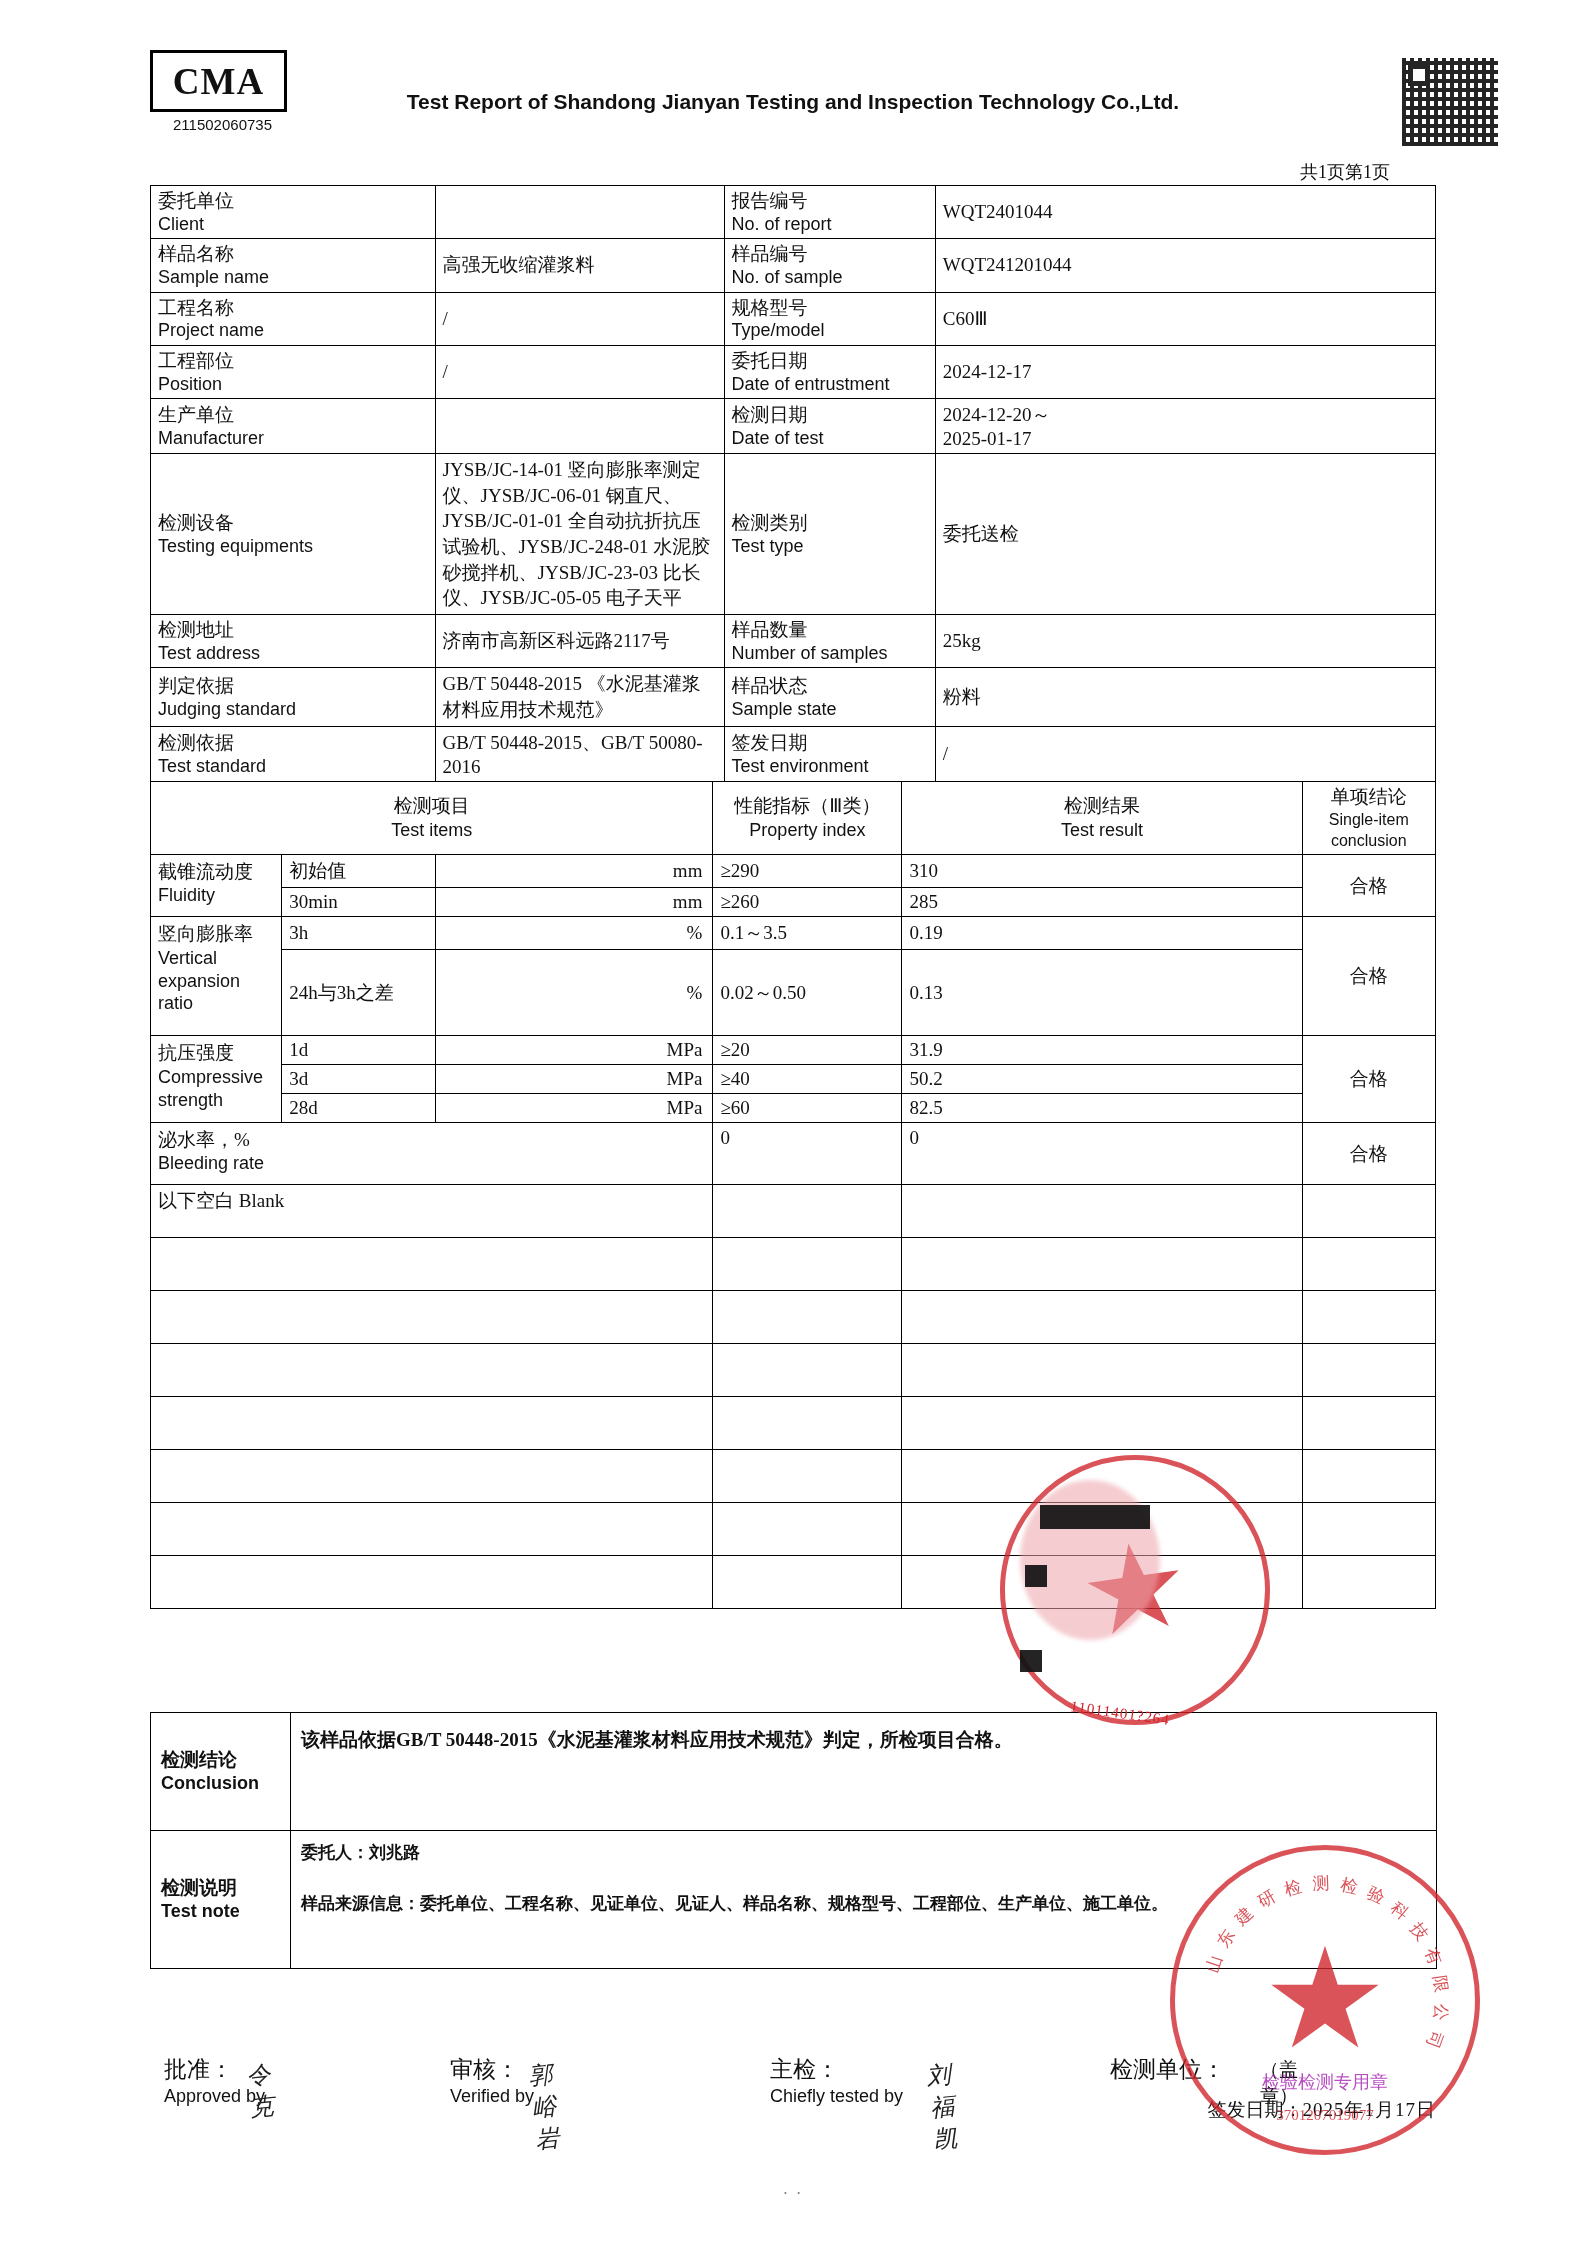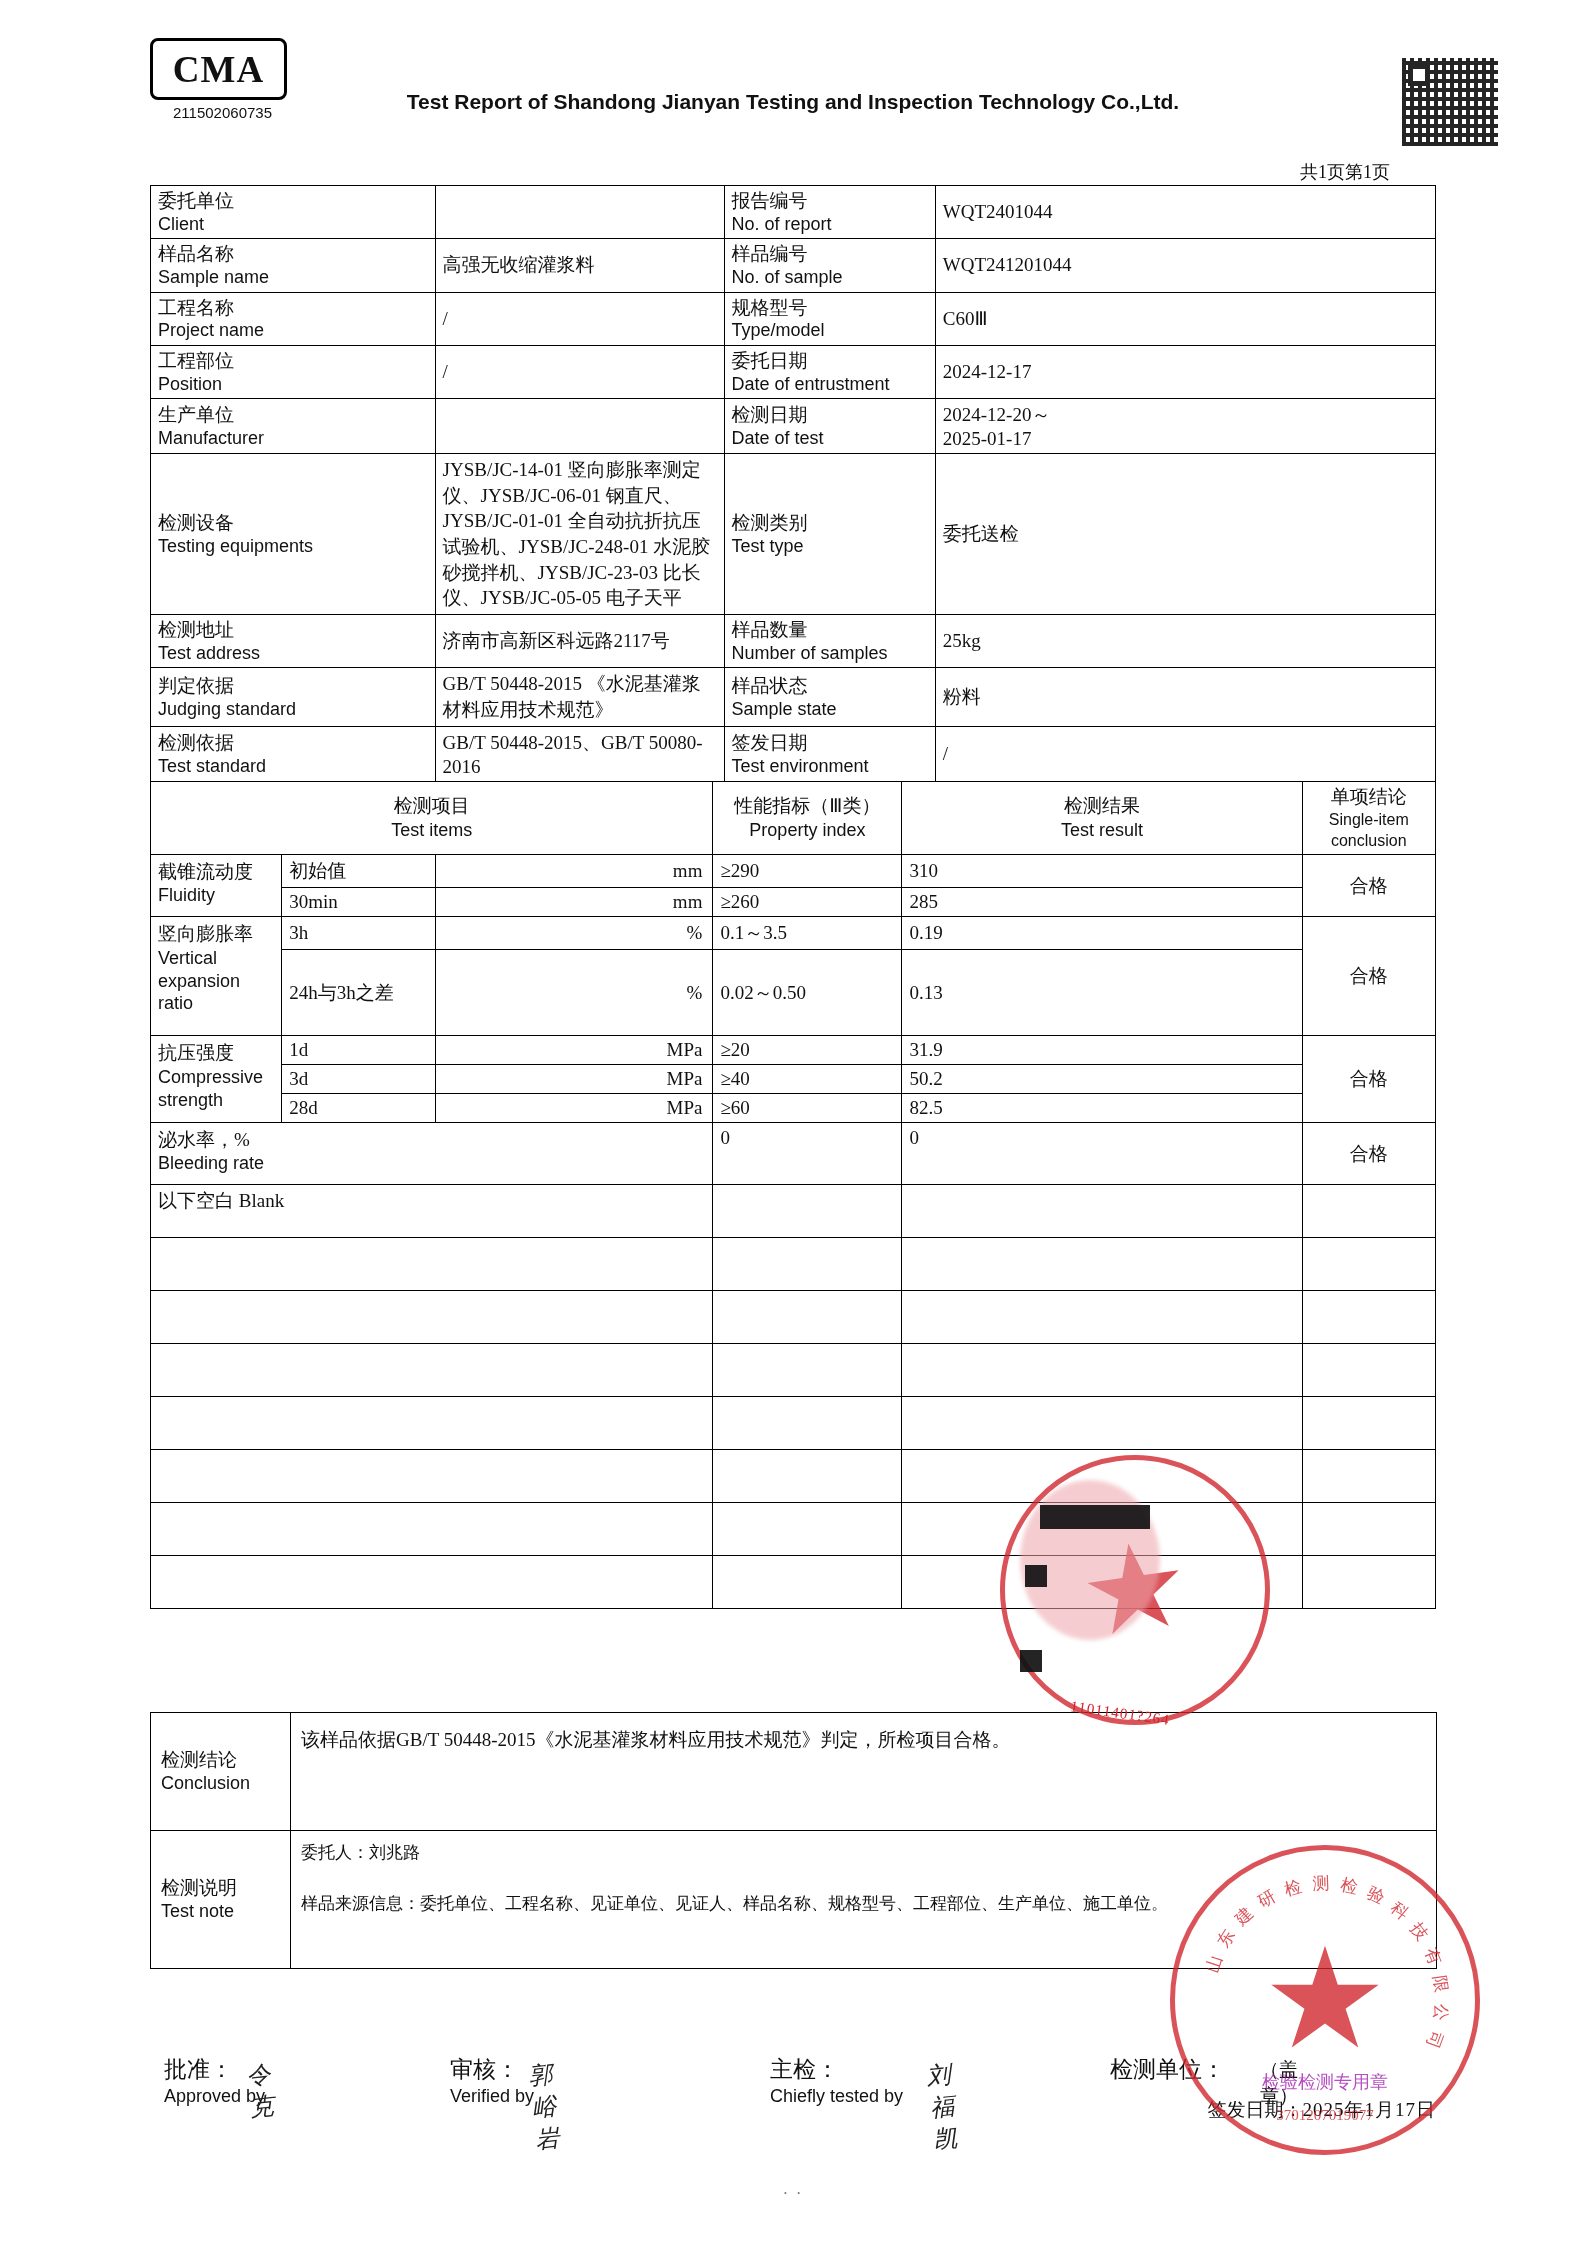--- a/index.html
+++ b/index.html
@@ -18,24 +18,25 @@
   }
 
   
   .header{
     position:absolute;left:0;top:0;width:1586px;height:180px;
   }
   .cma{
     position:absolute;left:150px;top:38px;width:145px;text-align:center;
   }
   .cma-box{
-    width:137px;height:62px;border:3px solid #000;border-radius:8px;
+    width:137px;height:62px;border:3px solid #000;border-radius:0;
     display:flex;align-items:center;justify-content:center;
     font-family:"Liberation Serif",serif;font-weight:bold;font-size:37px;letter-spacing:1px;
     box-sizing:border-box;
+    margin-top:12px;
   }
   .cma-num{font-size:15px;margin-top:4px;letter-spacing:0px;font-family:"Liberation Sans",sans-serif;}
   .title-cn{
     position:absolute;left:0;top:40px;width:1586px;text-align:center;
     font-size:33px;font-weight:bold;letter-spacing:2px;
     font-family:"Liberation Serif",serif;
   }
   .title-en{
     position:absolute;left:0;top:90px;width:1586px;text-align:center;
     font-size:21px;font-weight:bold;
@@ -90,20 +91,21 @@
   .tall td{height:46px;}
 
   
   table.concl{
     position:absolute;left:150px;top:1712px;width:1286px;
     border-collapse:collapse;table-layout:fixed;
   }
   table.concl td{
     border:1.4px solid #000;padding:8px 10px;vertical-align:middle;font-size:19px;
     font-family:"Liberation Serif",serif;
+    font-weight:bold;
   }
   .note-main{font-size:19px;}
   .note-sub{font-size:17px;line-height:1.45;}
 
   
   .sigrow{
     position:absolute;left:150px;top:2055px;width:1286px;height:95px;
   }
   .sigcell{position:absolute;top:0;}
   .sig-lbl{line-height:1.3;}

